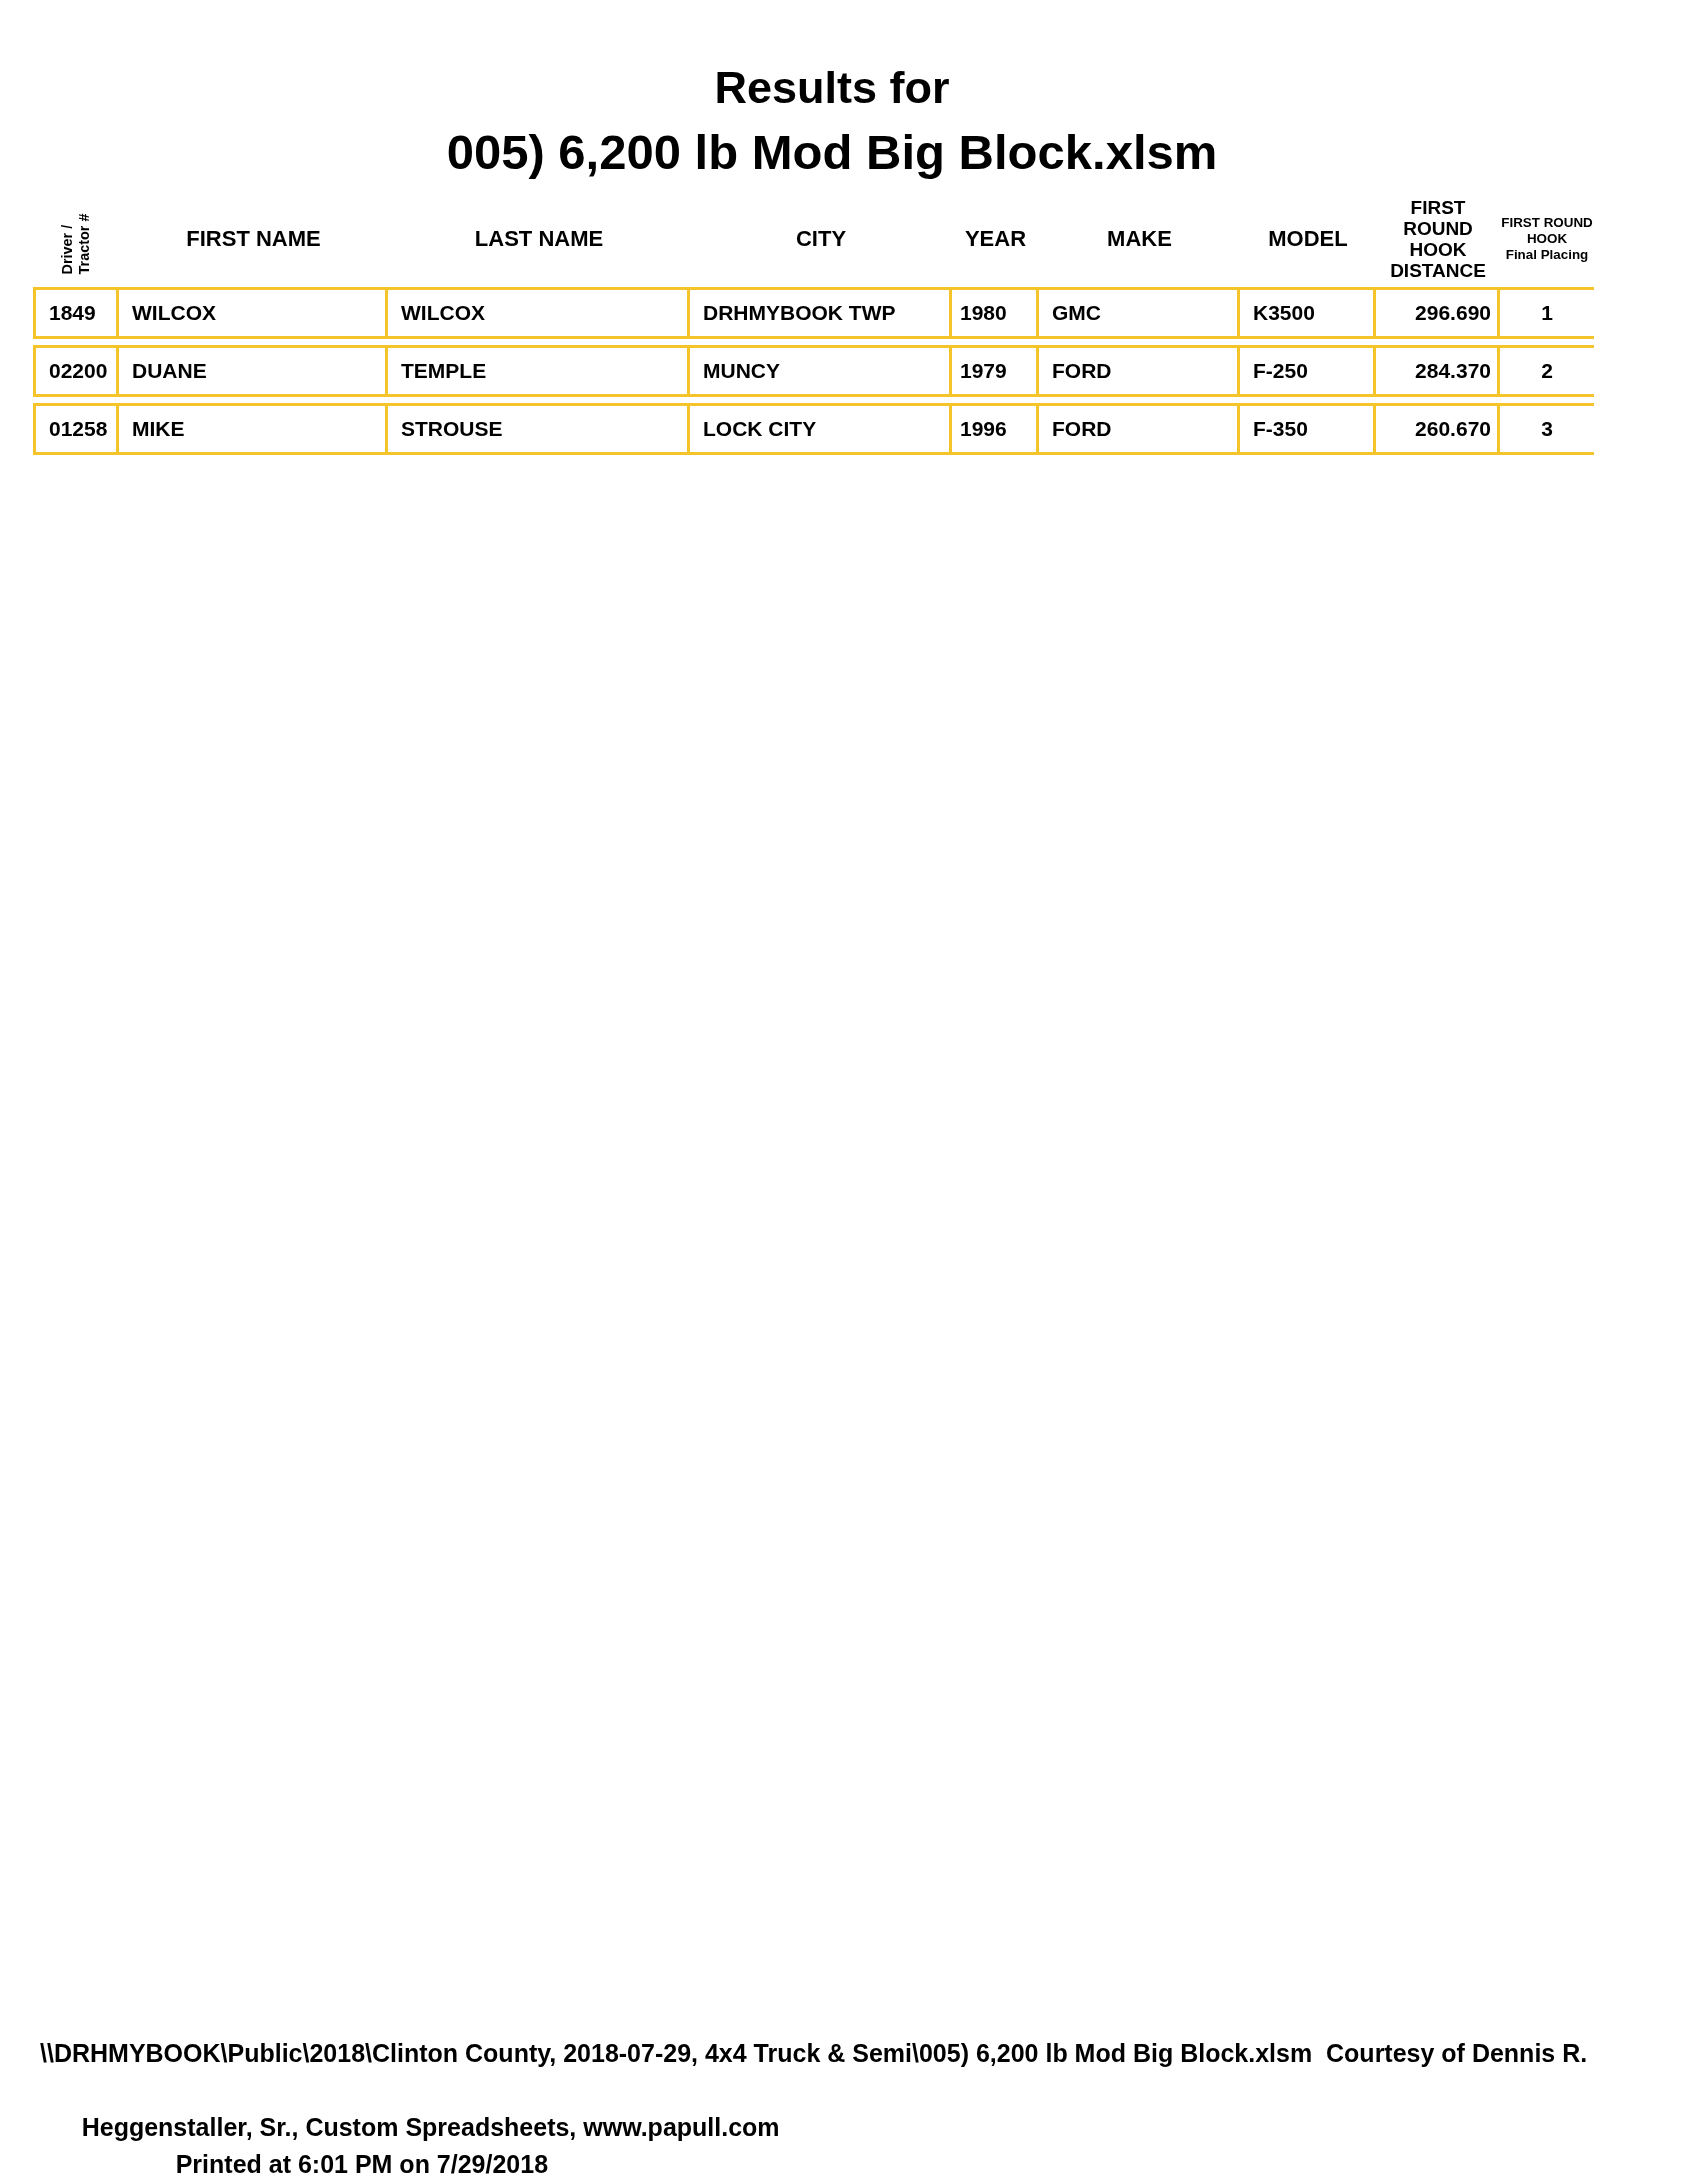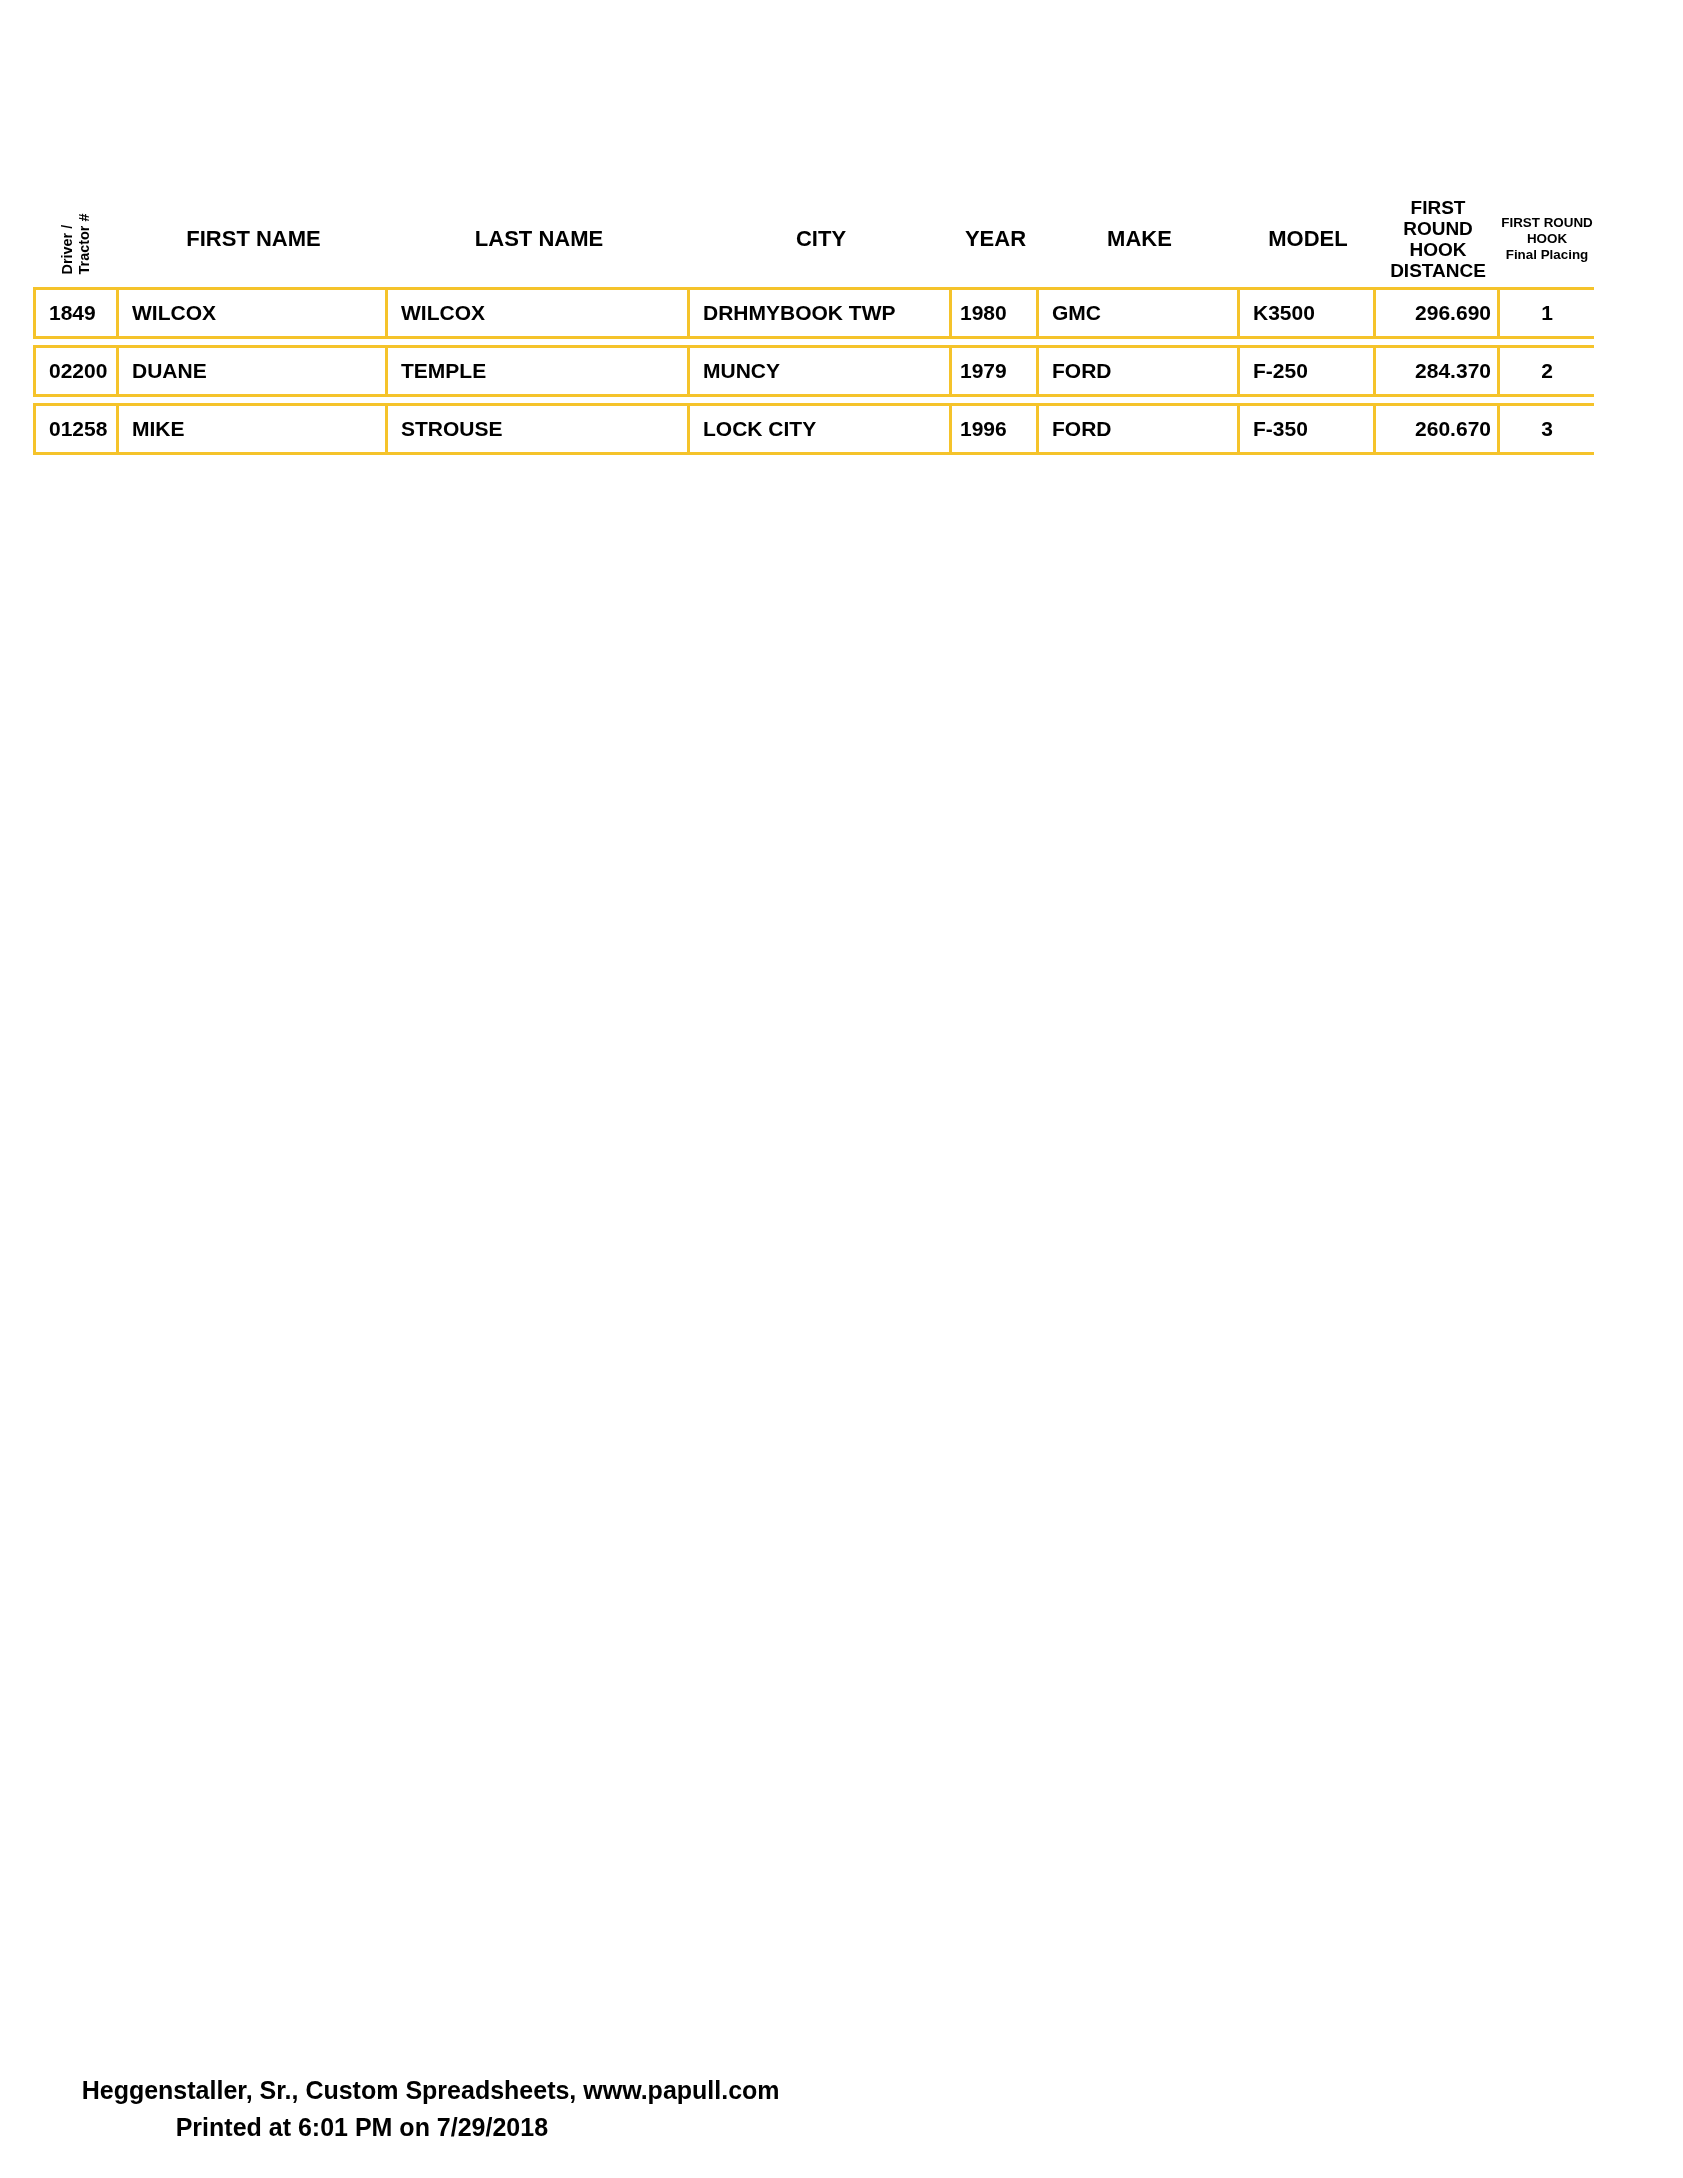--- a/index.html
+++ b/index.html
@@ -125,20 +125,24 @@
     color: #000;
   }
   .footer-line { white-space: pre; }
   .footer-printed { margin-left: 94px; }
 </style>
 </head>
 <body>
 
 <div class="page">
 
+  <div class="title-wrap">
+    <div class="title-line1">Results for</div>
+    <div class="title-line2">005) 6,200 lb Mod Big Block.xlsm</div>
+  </div>
 
   <div class="sheet">
 
     <div class="grid-row header-row">
       <div class="hcell driver">
         <div class="rot">
           <span class="hline">Driver /</span>
           <span class="hline">Tractor #</span>
         </div>
       </div>
@@ -193,20 +197,21 @@
       <div class="dcell c-year">1996</div>
       <div class="dcell c-make">FORD</div>
       <div class="dcell c-model">F-350</div>
       <div class="dcell c-dist">260.670</div>
       <div class="dcell c-place">3</div>
     </div>
 
   </div>
 
   <div class="footer">
+    <div class="footer-line">\\DRHMYBOOK\Public\2018\Clinton County, 2018-07-29, 4x4 Truck &amp; Semi\005) 6,200 lb Mod Big Block.xlsm  Courtesy of Dennis R.</div>
     <div class="footer-line">
       <span>Heggenstaller, Sr., Custom Spreadsheets, www.papull.com</span>
       <span class="footer-printed">Printed at 6:01 PM on 7/29/2018</span>
     </div>
   </div>
 
 </div>
 
 
 </body></html>

